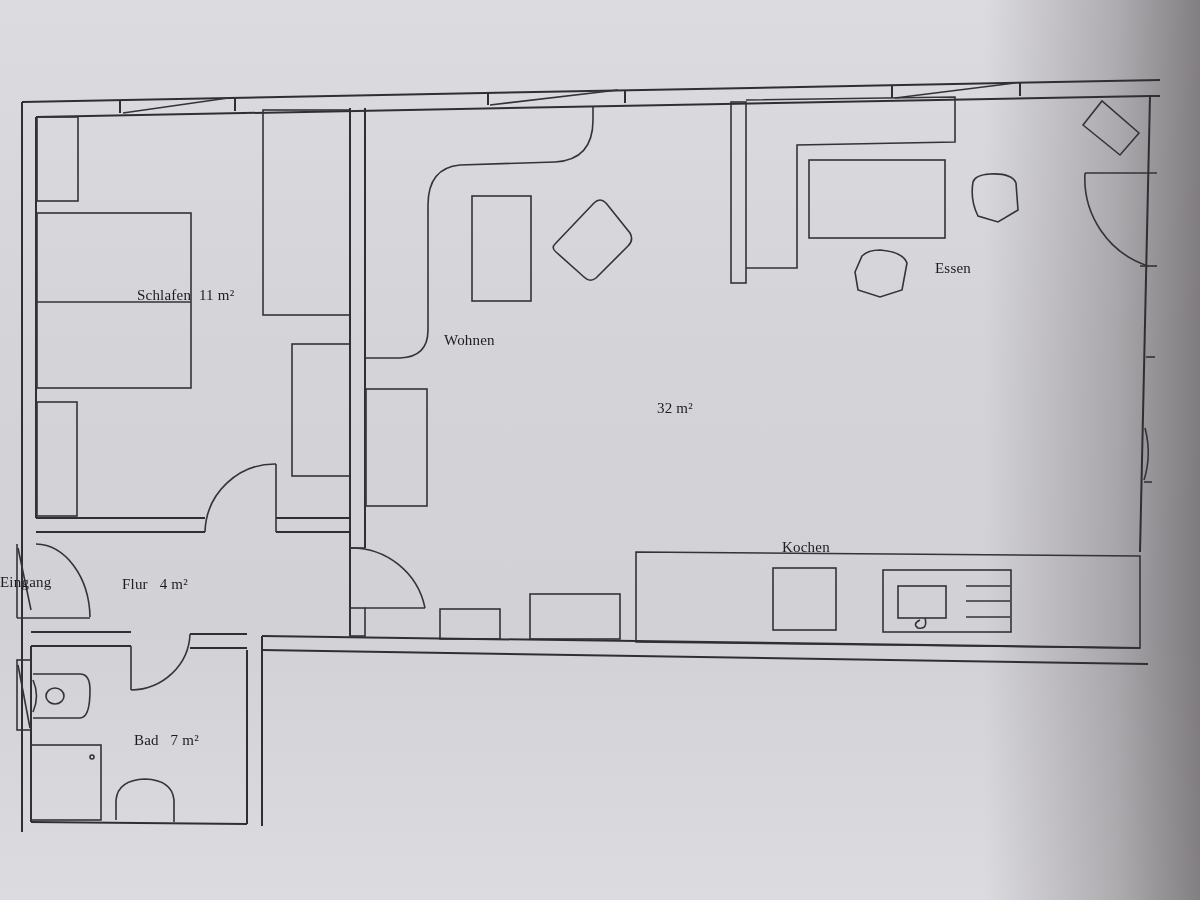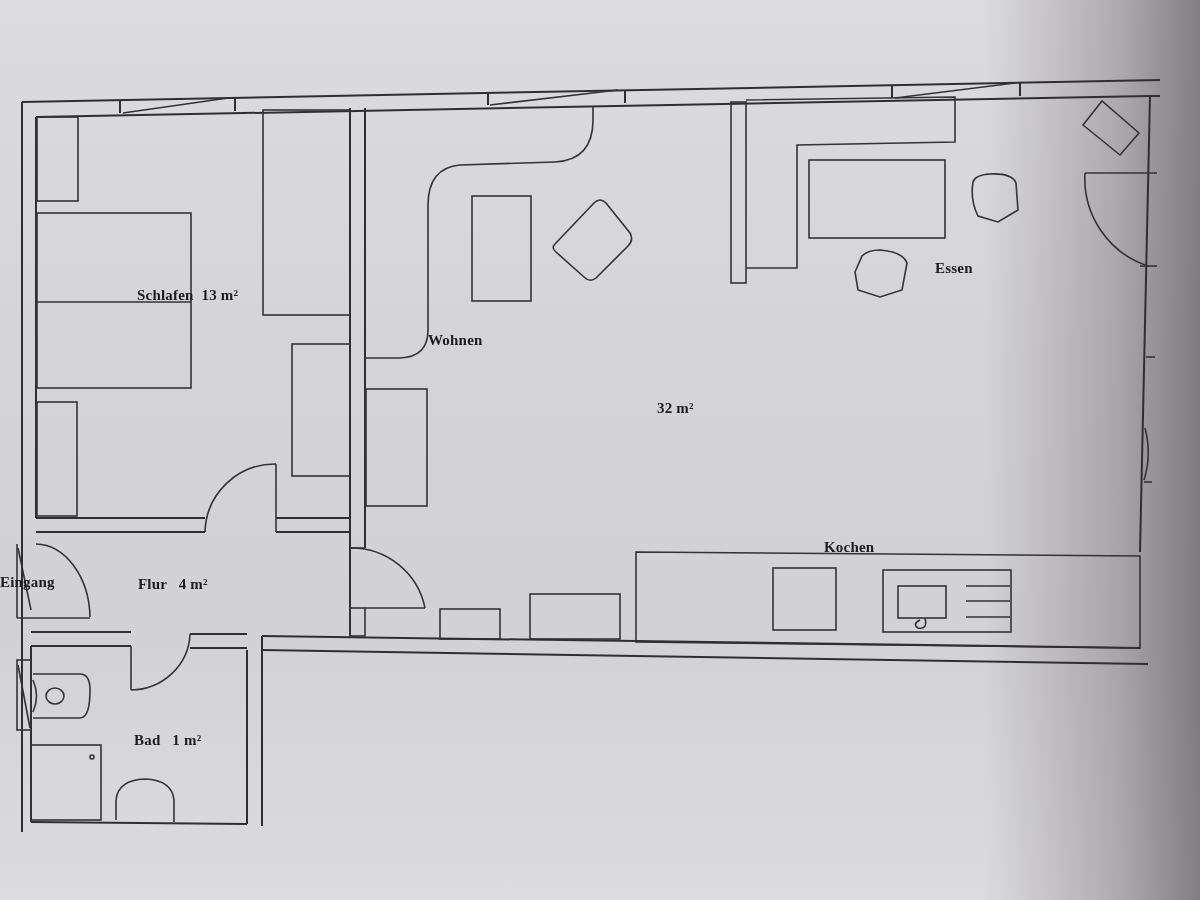--- a/index.html
+++ b/index.html
@@ -13,21 +13,21 @@
       background:
         linear-gradient(90deg, rgba(255,255,255,0) 0%, rgba(255,255,255,0) 82%, rgba(90,85,88,0.35) 93%, rgba(70,65,68,0.6) 100%),
         linear-gradient(180deg, #dcdbe0 0%, #d4d3d8 40%, #d2d1d6 70%, #dcdbdf 100%);
     }
     svg.plan { position: absolute; left: 0; top: 0; }
     svg.plan .w { fill: none; stroke: #2f2f33; stroke-width: 2; }
     svg.plan .t { fill: none; stroke: #333338; stroke-width: 1.6; }
     .label {
       position: absolute;
       font-family: "Liberation Serif", serif;
-      font-weight: bold;
+      font-weight: normal;
       font-size: 15px;
       color: #1c1c20;
       white-space: pre;
       letter-spacing: 0.2px;
     }
   </style>
 </head>
 <body>
 
 <div class="paper"></div>
@@ -143,20 +143,20 @@
     <path class="t" d="M18 665 L30 728"></path>
     <path class="t" d="M33 674 L80 674 Q90 674 90 690 Q90 718 80 718 L33 718"></path>
     <ellipse class="t" cx="55" cy="696" rx="9" ry="8"></ellipse>
     <path class="t" d="M33 680 Q40 696 33 712"></path>
     <rect class="t" x="31" y="745" width="70" height="75"></rect>
     <circle class="t" cx="92" cy="757" r="2"></circle>
     <path class="t" d="M116 820 L116 800 Q118 780 145 779 Q172 780 174 800 L174 822"></path>
   </g>
 </svg>
 
-<div class="label" style="left:137px; top:287px;">Schlafen  13 m²</div>
-<div class="label" style="left:428px; top:332px;text-align:right;">Wohnen</div>
+<div class="label" style="left:137px; top:287px;">Schlafen  11 m²</div>
+<div class="label" style="left:444px; top:332px;text-align:right;">Wohnen</div>
 <div class="label" style="left:935px; top:260px;">Essen</div>
 <div class="label" style="left:657px; top:400px;text-align:center;">32 m²</div>
-<div class="label" style="left:824px; top:539px;">Kochen</div>
+<div class="label" style="left:782px; top:539px;">Kochen</div>
 <div class="label" style="left:0; top:574px;">Eingang</div>
-<div class="label" style="left:138px; top:576px;">Flur   4 m²</div>
-<div class="label" style="left:134px; top:732px;">Bad   1 m²</div>
+<div class="label" style="left:122px; top:576px;">Flur   4 m²</div>
+<div class="label" style="left:134px; top:732px;">Bad   7 m²</div>
 
 </body></html>

